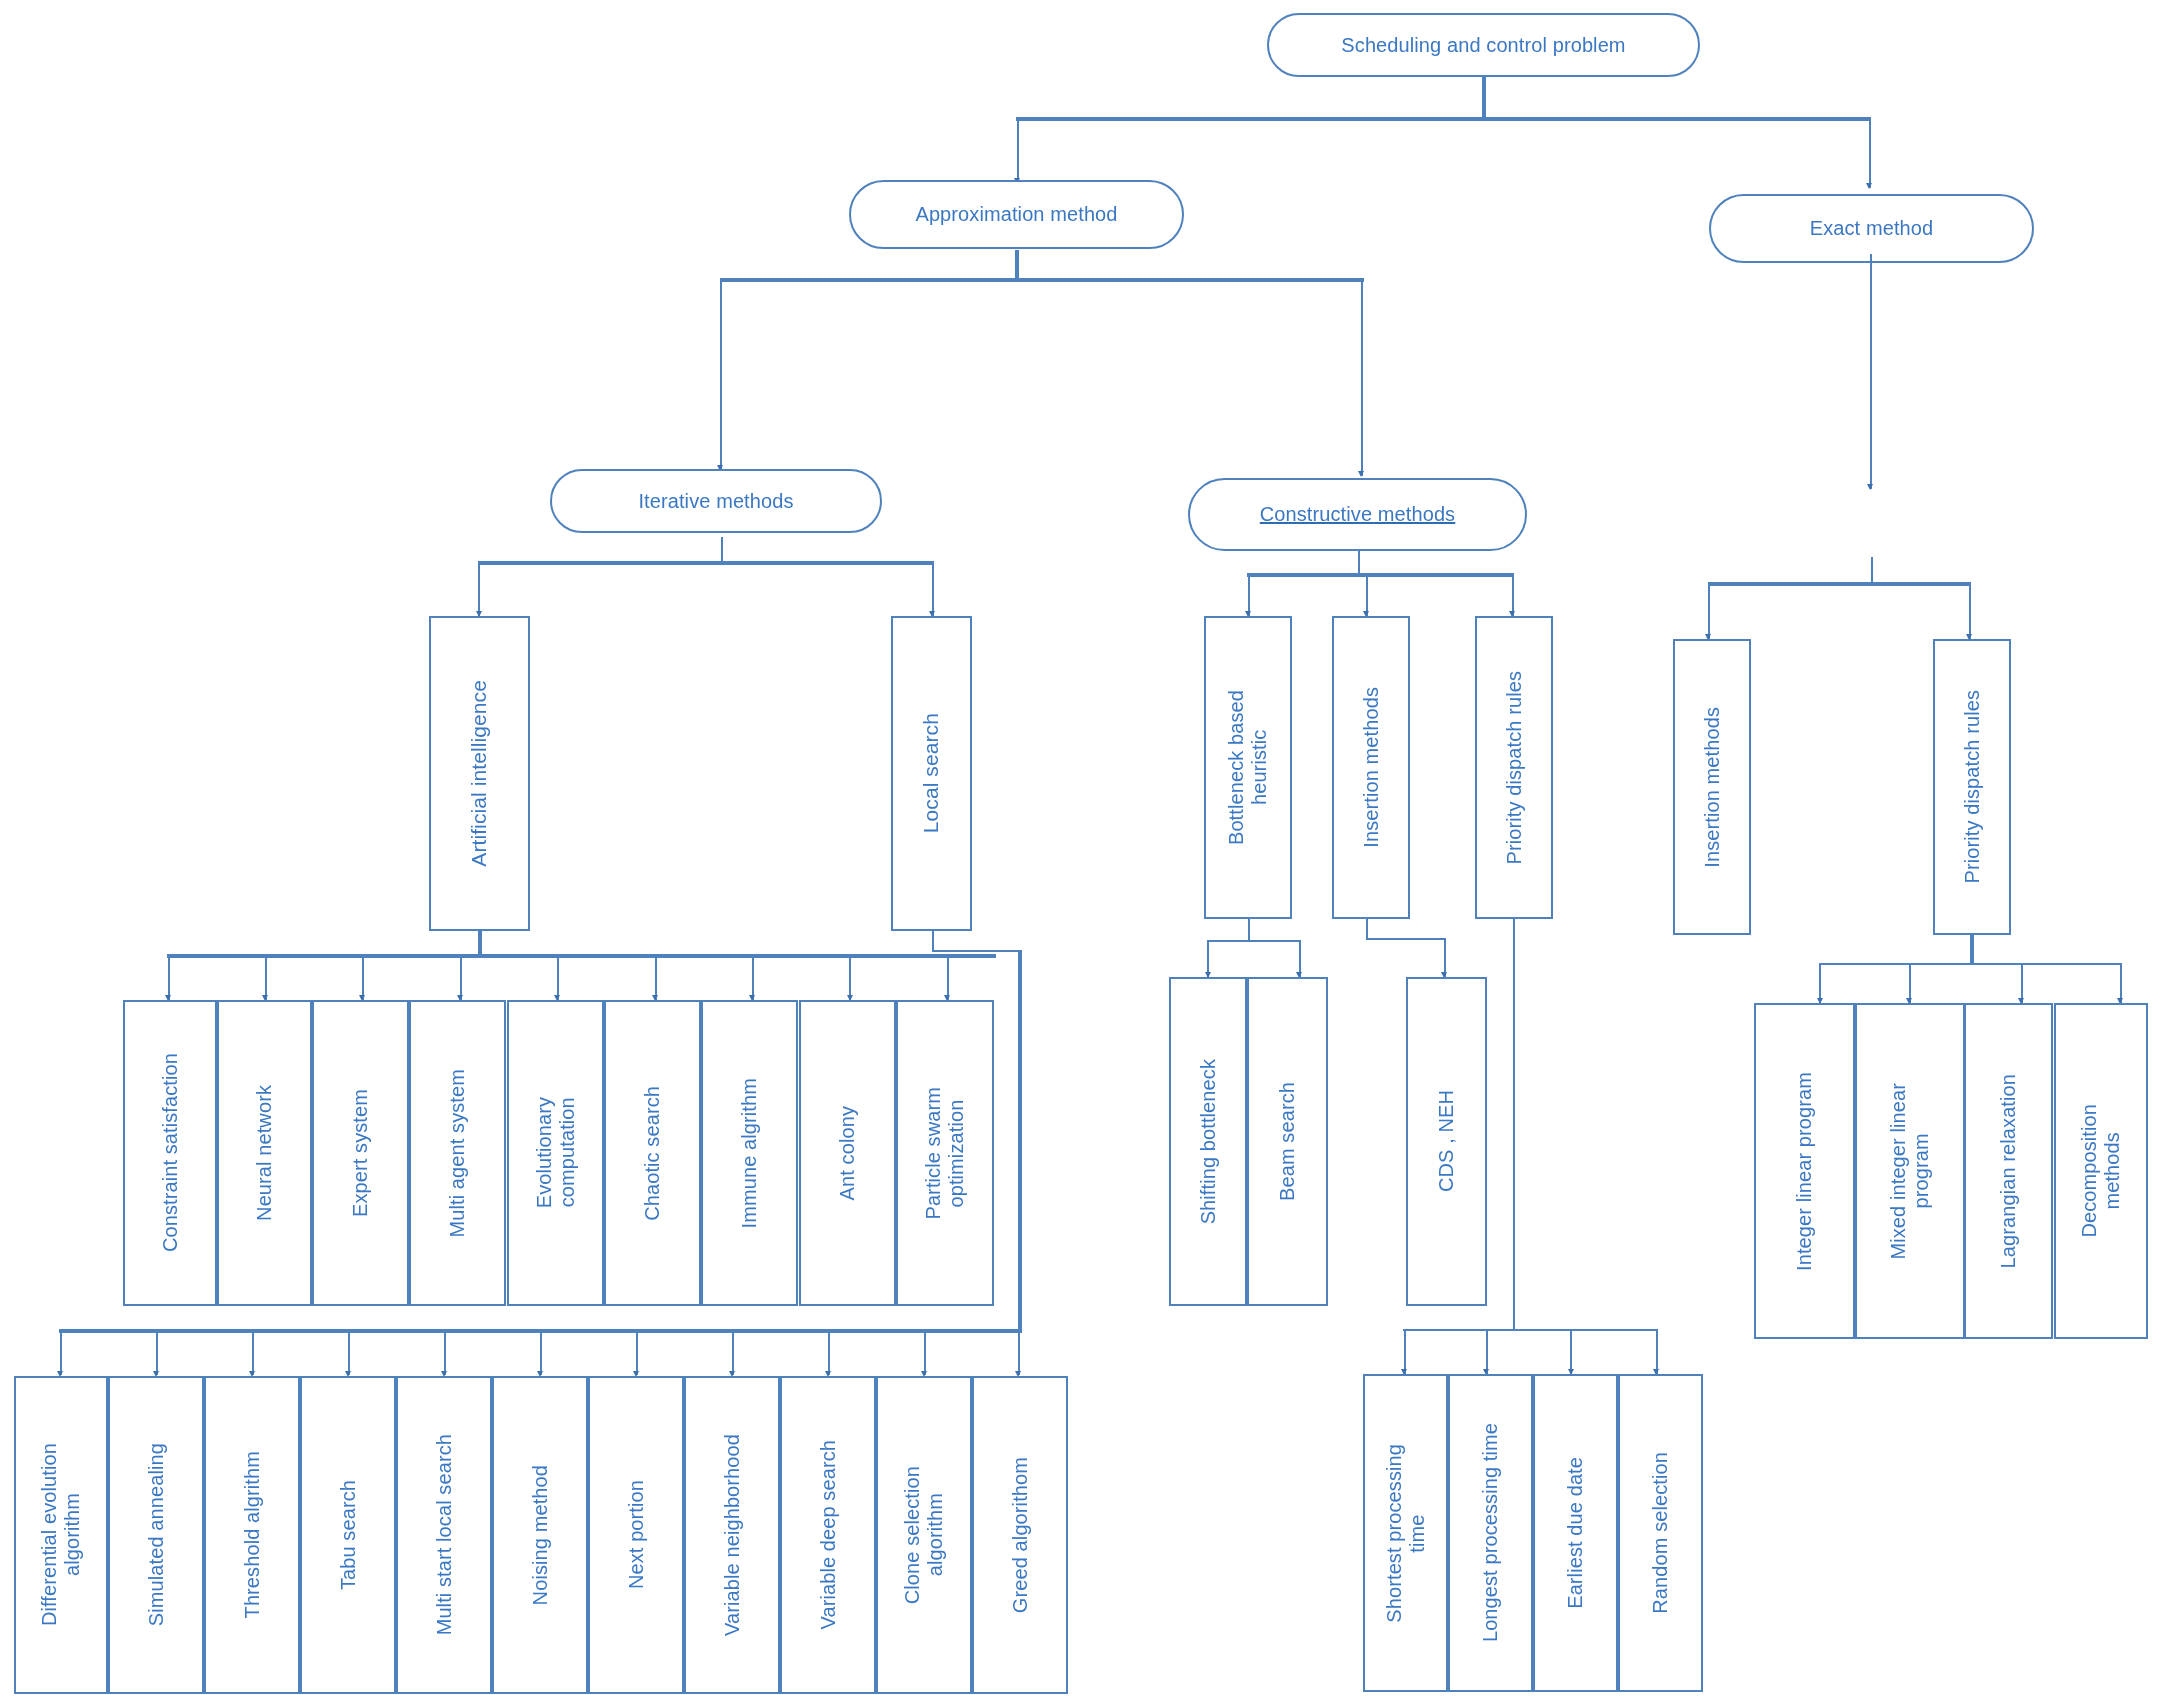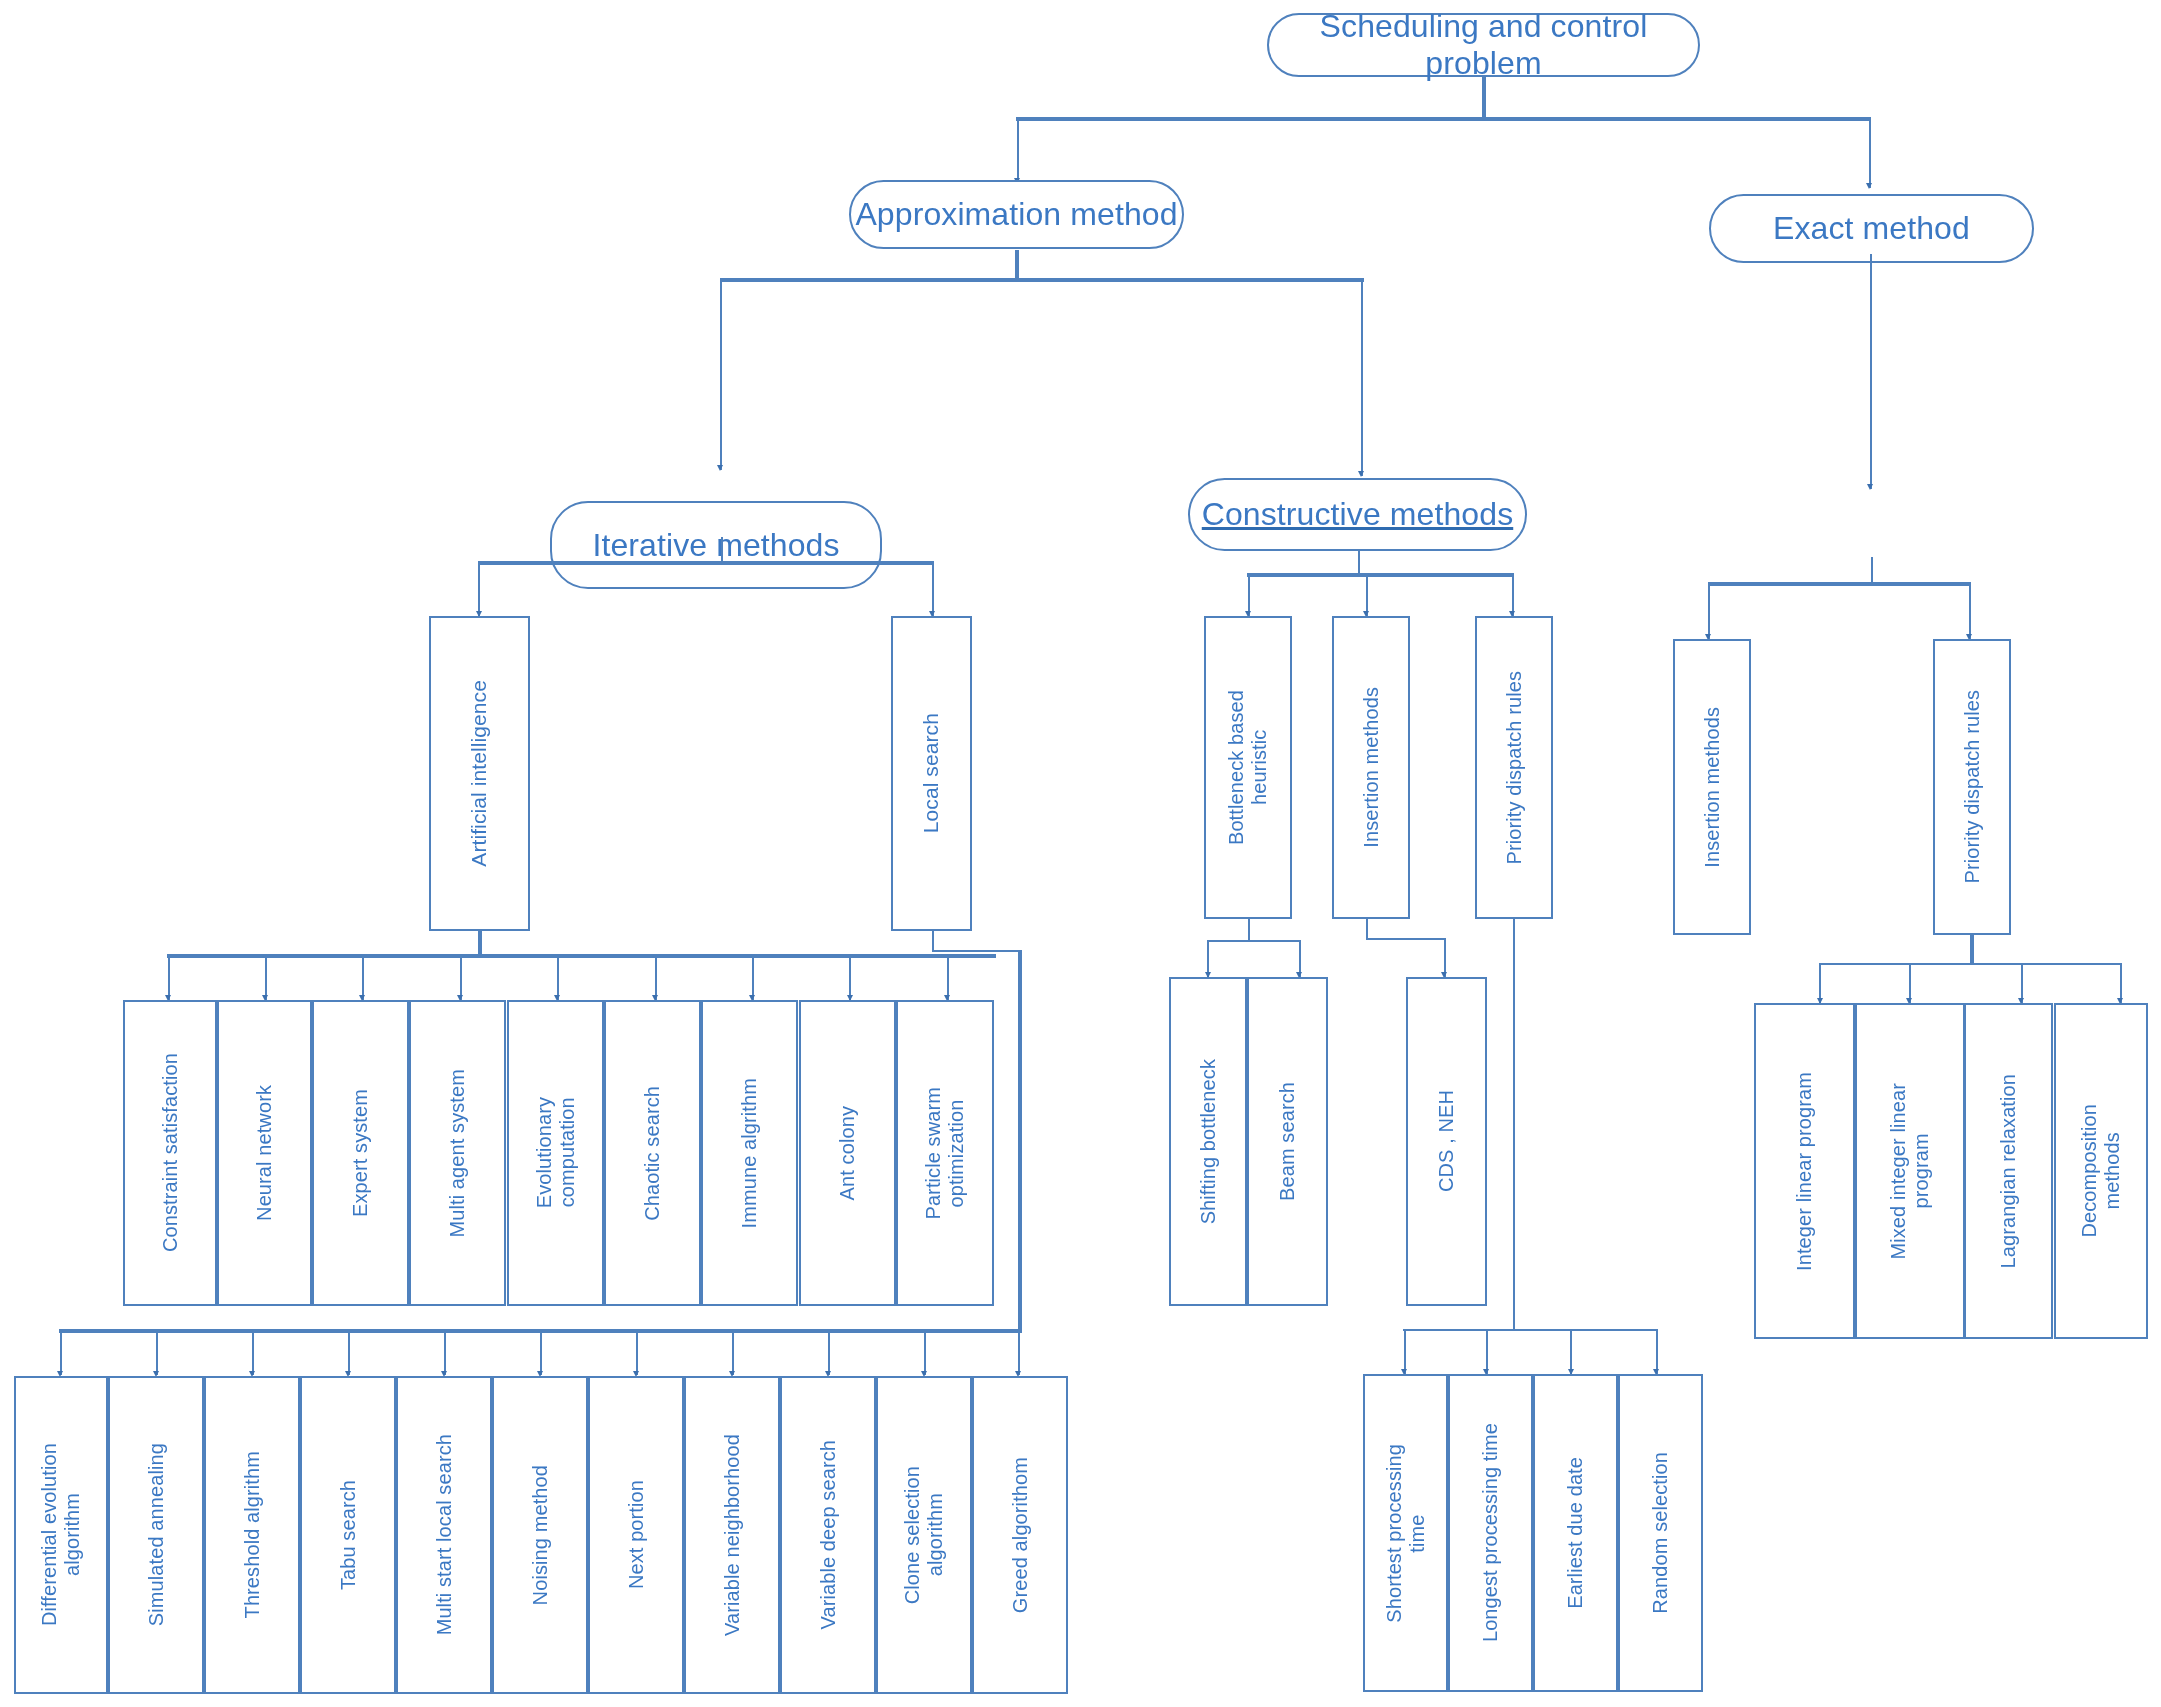--- a/index.html
+++ b/index.html
@@ -5,21 +5,21 @@
   html,body{margin:0;padding:0;background:#ffffff;}
   body{font-family:"Liberation Sans", sans-serif;}
   #canvas{position:relative;width:2161px;height:1708px;background:#fff;overflow:hidden;}
 
   
   .node{position:absolute;box-sizing:border-box;border:2.2px solid #4f81bd;background:#ffffff;
         display:flex;align-items:center;justify-content:center;color:#2e6bb0;}
   .rounded{border-radius:38px;}
   .node .lbl{display:block;text-align:center;line-height:1.15;color:#3b78c3;
              font-family:"Liberation Sans", sans-serif;letter-spacing:0.1px;}
-  .h .lbl{font-size:32px;}
+  .h .lbl{font-size:20px;}
   .v{writing-mode:vertical-rl;}
   .v .lbl{font-size:21px;writing-mode:vertical-rl;text-orientation:mixed;
           transform:rotate(180deg);white-space:pre-line;text-align:center;}
   .v.small .lbl{font-size:20px;}
 
   
   .ln{position:absolute;background:#4f81bd;}
   .lnv{width:2.2px;}
   .lnh{height:2.2px;}
   .lnv.thick{width:3.6px;}
@@ -53,21 +53,21 @@
   <div class="ln lnv thick" style="left:1015px;top:250px;width:3.6px;height:30px;"></div>
   <div class="ln lnh thick" style="left:720px;top:278px;width:644px;height:3.6px;"></div>
   <div class="ln lnv" style="left:720px;top:278px;height:192px;"></div>
   <div class="ln lnv" style="left:1361px;top:278px;height:198px;"></div>
   <div class="arw" style="left:717px;top:465px;"></div>
   <div class="arw" style="left:1358px;top:471px;"></div>
 
   <div class="ln lnv" style="left:1870px;top:254px;height:235px;"></div>
   <div class="arw" style="left:1867px;top:484px;"></div>
 
-  <div class="node rounded h" style="left:550px;top:469px;width:332px;height:88px;margin-top:32px;">
+  <div class="node rounded h" style="left:550px;top:469px;width:332px;height:64px;">
     <span class="lbl">Iterative methods</span>
   </div>
   <div class="node rounded h" style="left:1188px;top:478px;width:339px;height:73px;text-decoration:underline;">
     <span class="lbl">Constructive methods</span>
   </div>
 
   <div class="ln lnv" style="left:721px;top:537px;height:26px;"></div>
   <div class="ln lnh thick" style="left:478px;top:561px;width:456px;height:3.6px;"></div>
   <div class="ln lnv" style="left:478px;top:561px;height:55px;"></div>
   <div class="ln lnv" style="left:932px;top:561px;height:55px;"></div>

